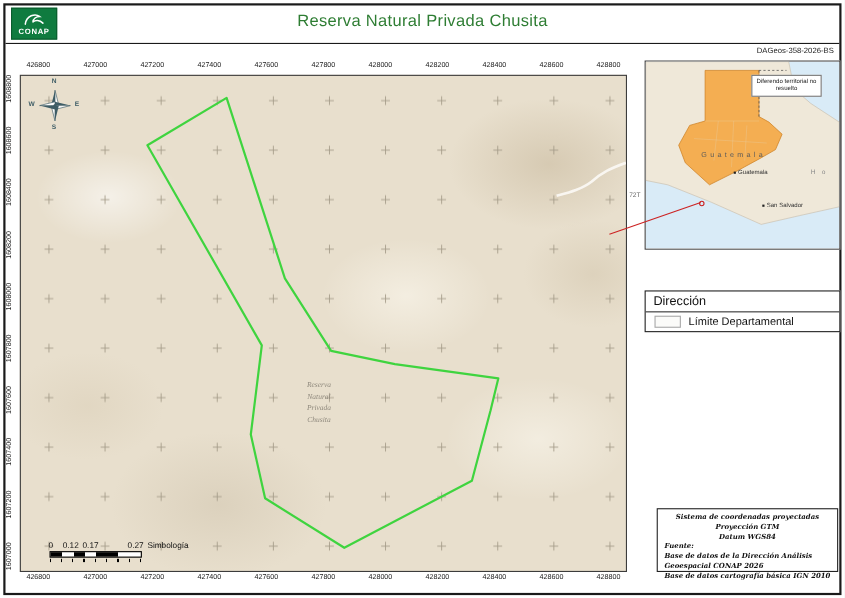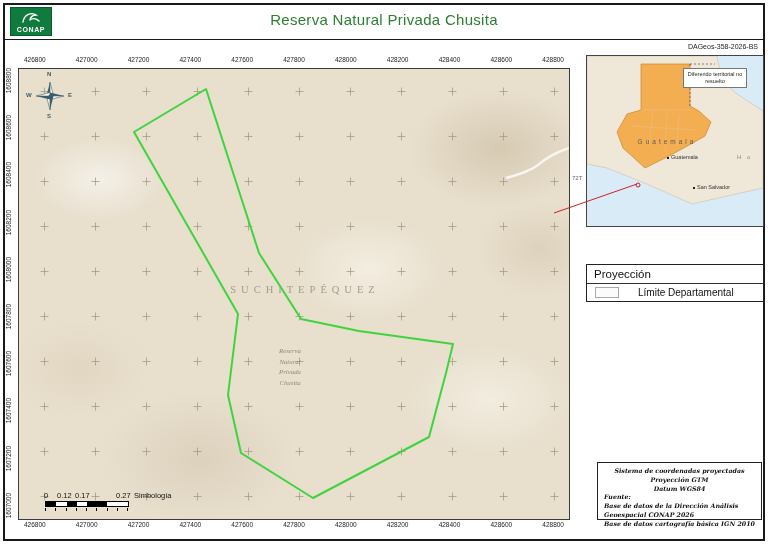--- a/index.html
+++ b/index.html
@@ -64,21 +64,21 @@
   .inset-city::before,.inset-ss::before{content:"";display:inline-block;width:2px;height:2px;background:#222;margin-right:2px;vertical-align:middle;}
   .inset-ss{position:absolute;left:106px;top:128px;font-size:5.5px;color:#333;}
   .inset-ho{position:absolute;left:150px;top:98px;font-size:6px;letter-spacing:2px;color:#8a8a8a;}
   .zone-label{position:absolute;left:572px;top:175px;font-size:6px;color:#666;}
 
   .page-overlay{position:absolute;left:0;top:0;pointer-events:none;}
 
   
   .legend{position:absolute;left:586px;top:264px;width:178px;border:1px solid #222;background:#fff;box-sizing:border-box;}
   .legend-title{font-size:11.5px;color:#111;padding:3px 7px 3px;border-bottom:1px solid #333;}
-  .legend-row{display:flex;align-items:center;gap:19px;padding:3px 8px;}
+  .legend-row{display:flex;align-items:center;gap:7px;padding:3px 8px;}
   .swatch{width:24px;height:11px;box-sizing:border-box;background:#fbfbf9;flex:0 0 auto;}
   .swatch.dept{border:1.5px solid #a9a9a9;}
   .swatch.area{border:2px solid #3fd43f;}
   .legend-label{font-size:10px;color:#111;}
 
   
   .source{position:absolute;left:597px;top:462px;width:165px;height:58px;border:1px solid #222;background:#fff;
           box-sizing:border-box;padding:4px 6px;font-family:"DejaVu Serif",serif;font-style:italic;font-weight:bold;
           font-size:6.3px;line-height:1.4;color:#111;}
   .source .c{text-align:center;} .source .l{text-align:left;}
@@ -131,21 +131,20 @@
         <pattern id="crosses" width="51" height="45" patternUnits="userSpaceOnUse">
           <line x1="21.5" y1="22.5" x2="29.5" y2="22.5" stroke="#a49b88" stroke-width="0.8"></line>
           <line x1="25.5" y1="18.5" x2="25.5" y2="26.5" stroke="#a49b88" stroke-width="0.8"></line>
         </pattern>
       </defs>
       <rect x="0" y="0" width="550" height="450" fill="url(#crosses)"></rect>
       <path d="M550,79 C536,84 528,88 519,96 C510,103 498,106 487,109" stroke="#faf8f3" stroke-width="2.4" fill="none" opacity="0.95"></path>
       <polygon points="187,20 240,184 282,250 340,262 434,275 427,304 410,368 294,429 222,384 209,326 219,245 115,63" fill="none" stroke="#3fd43f" stroke-width="2" stroke-linejoin="round"></polygon>
     </svg>
   </div>
-  <div class="dept-label">SUCHITEPÉQUEZ</div>
   <div class="reserve-label">
     <div>Reserva</div>
     <div>Natural</div>
     <div>Privada</div>
     <div>Chusita</div>
   </div>
 
   <div class="compass">
     <svg width="48" height="48" viewBox="0 0 48 48">
       <polygon points="24,10 24,24 20.5,24" fill="#3e5d66"></polygon>
@@ -190,21 +189,21 @@
     <div class="inset-ss">San Salvador</div>
     <div class="inset-ho">H o</div>
   </div>
   <div class="zone-label">72T</div>
 
   <svg class="page-overlay" width="768" height="544" viewBox="0 0 768 544">
     <line x1="554" y1="213" x2="637" y2="184" stroke="#cc2222" stroke-width="1"></line>
   </svg>
 
   <div class="legend">
-    <div class="legend-title">Proyección</div>
+    <div class="legend-title">Dirección</div>
     <div class="legend-row">
       <div class="swatch dept"></div>
       <div class="legend-label">Límite Departamental</div>
     </div>
   </div>
 
   <div class="source">
     <div class="c">Sistema de coordenadas proyectadas</div>
     <div class="c">Proyección GTM</div>
     <div class="c">Datum WGS84</div>

